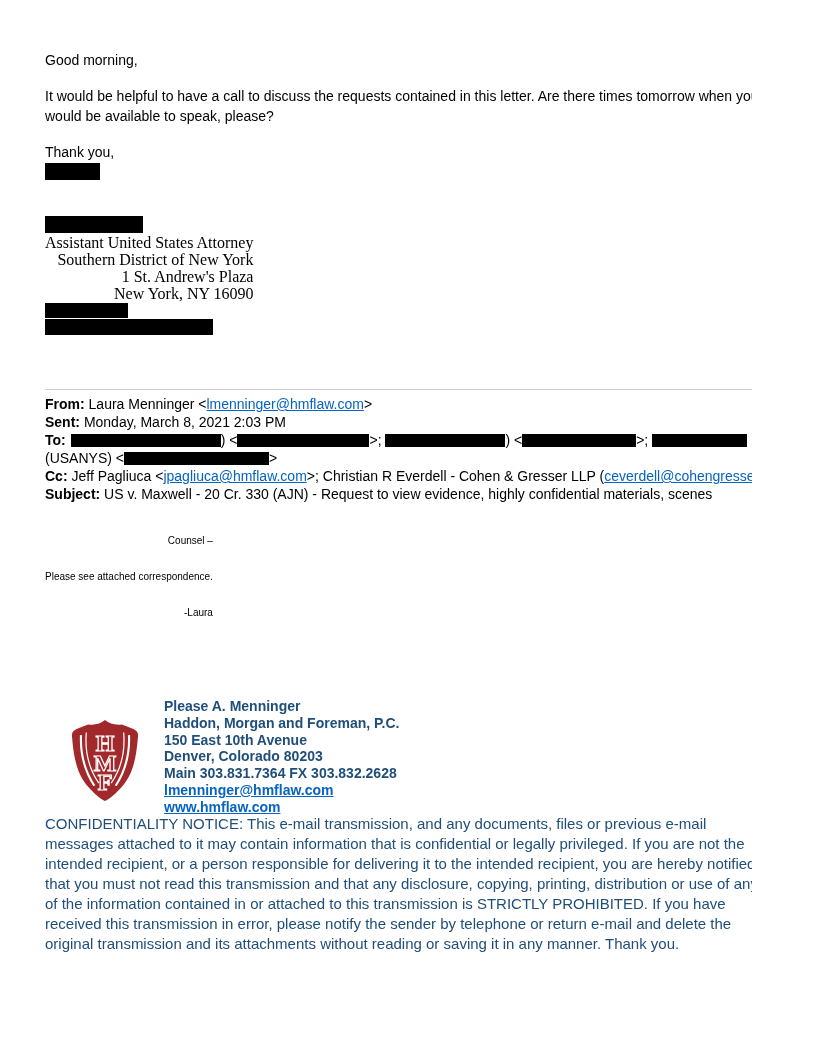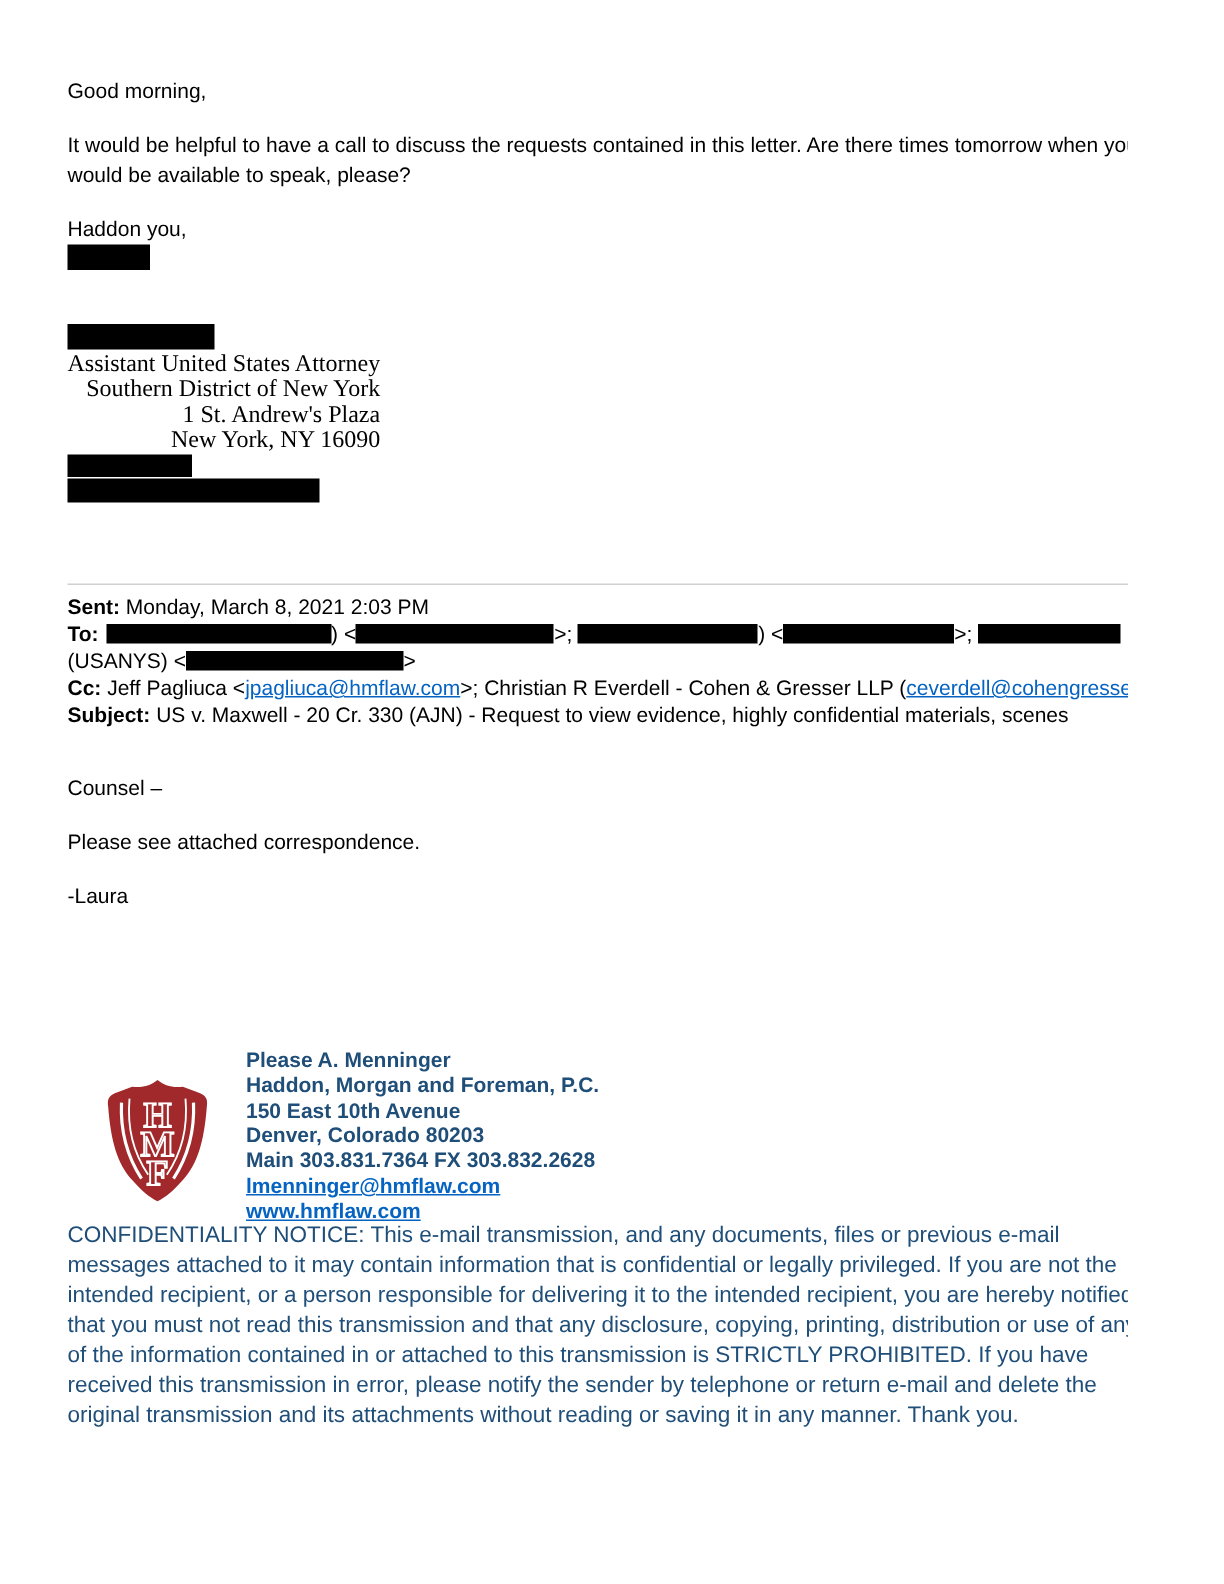--- a/index.html
+++ b/index.html
@@ -36,58 +36,59 @@
   
   .sep { position:absolute; top:389px; left:0; width:726px; height:0; border-top:1px solid #d0d0d0; }
 
   
   .hdrs { position:absolute; top:395px; left:0; width:726px; font-size:14px; line-height:18px; }
   .hline { white-space:nowrap; }
   .b { font-weight:bold; }
   a.lnk, .lnk { color:#0563C1; text-decoration:underline; cursor:pointer; }
 
   
-  .reply { position:absolute; top:515px; left:0; font-size:14px; line-height:20px; }
+  .reply { position:absolute; top:531px; left:0; font-size:10px; line-height:20px;text-align:right; }
   .reply p { margin:0 0 16px 0; }
 
   
   .hmf-sig { position:absolute; top:698px; left:0; display:flex; }
   .hmf-logo-wrap { margin:19px 0 0 20px; width:80px; }
   .hmf-text { margin-left:19px; font-size:14px; font-weight:bold; line-height:16.8px; color:#1F4E79; }
   .hmf-text .lnk { font-weight:bold; }
 
   
   .notice { position:absolute; top:814px; left:0; width:716px; font-size:15px; line-height:20px; color:#1F4E79; }
 </style>
 </head>
 <body>
 
 <div class="page">
   <div class="content">
 
     <div class="msg-top">
       <p>Good morning,</p>
       <p>It would be helpful to have a call to discuss the requests contained in this letter.  Are there times tomorrow when you would be available to speak, please?</p>
-      <p>Haddon you,</p>
+      <p>Thank you,</p>
     </div>
     <div class="redact redact-block bar-closing"></div>
 
     <div class="redact redact-block bar-ausa-name"></div>
     <div class="ausa-sig">
       <div>Assistant United States Attorney</div>
       <div>Southern District of New York</div>
       <div>1 St. Andrew's Plaza</div>
       <div>New York, NY 16090</div>
     </div>
     <div class="redact redact-block bar-ausa-tel"></div>
     <div class="redact redact-block bar-ausa-mail"></div>
 
     <div class="sep"></div>
 
     <div class="hdrs">
+      <div class="hline"><span class="b">From:</span><span> Laura Menninger &lt;</span><span class="lnk">lmenninger@hmflaw.com</span><span>&gt;</span></div>
       <div class="hline"><span class="b">Sent:</span><span> Monday, March 8, 2021 2:03 PM</span></div>
       <div class="hline"><span class="b">To:</span><span class="redact-inline w150 gap"></span><span>) &lt;</span><span class="redact-inline w132"></span><span>&gt;; </span><span class="redact-inline w120"></span><span>) &lt;</span><span class="redact-inline w114"></span><span>&gt;; </span><span class="redact-inline w95"></span></div>
       <div class="hline"><span>(USANYS) &lt;</span><span class="redact-inline w145"></span><span>&gt;</span></div>
       <div class="hline"><span class="b">Cc:</span><span> Jeff Pagliuca &lt;</span><span class="lnk">jpagliuca@hmflaw.com</span><span>&gt;; Christian R Everdell - Cohen &amp; Gresser LLP (</span><span class="lnk">ceverdell@cohengresser.com</span><span>)</span></div>
       <div class="hline"><span class="b">Subject:</span><span> US v. Maxwell - 20 Cr. 330 (AJN) - Request to view evidence, highly confidential materials, scenes</span></div>
     </div>
 
     <div class="reply">
       <p>Counsel –</p>
       <p>Please see attached correspondence.</p>

